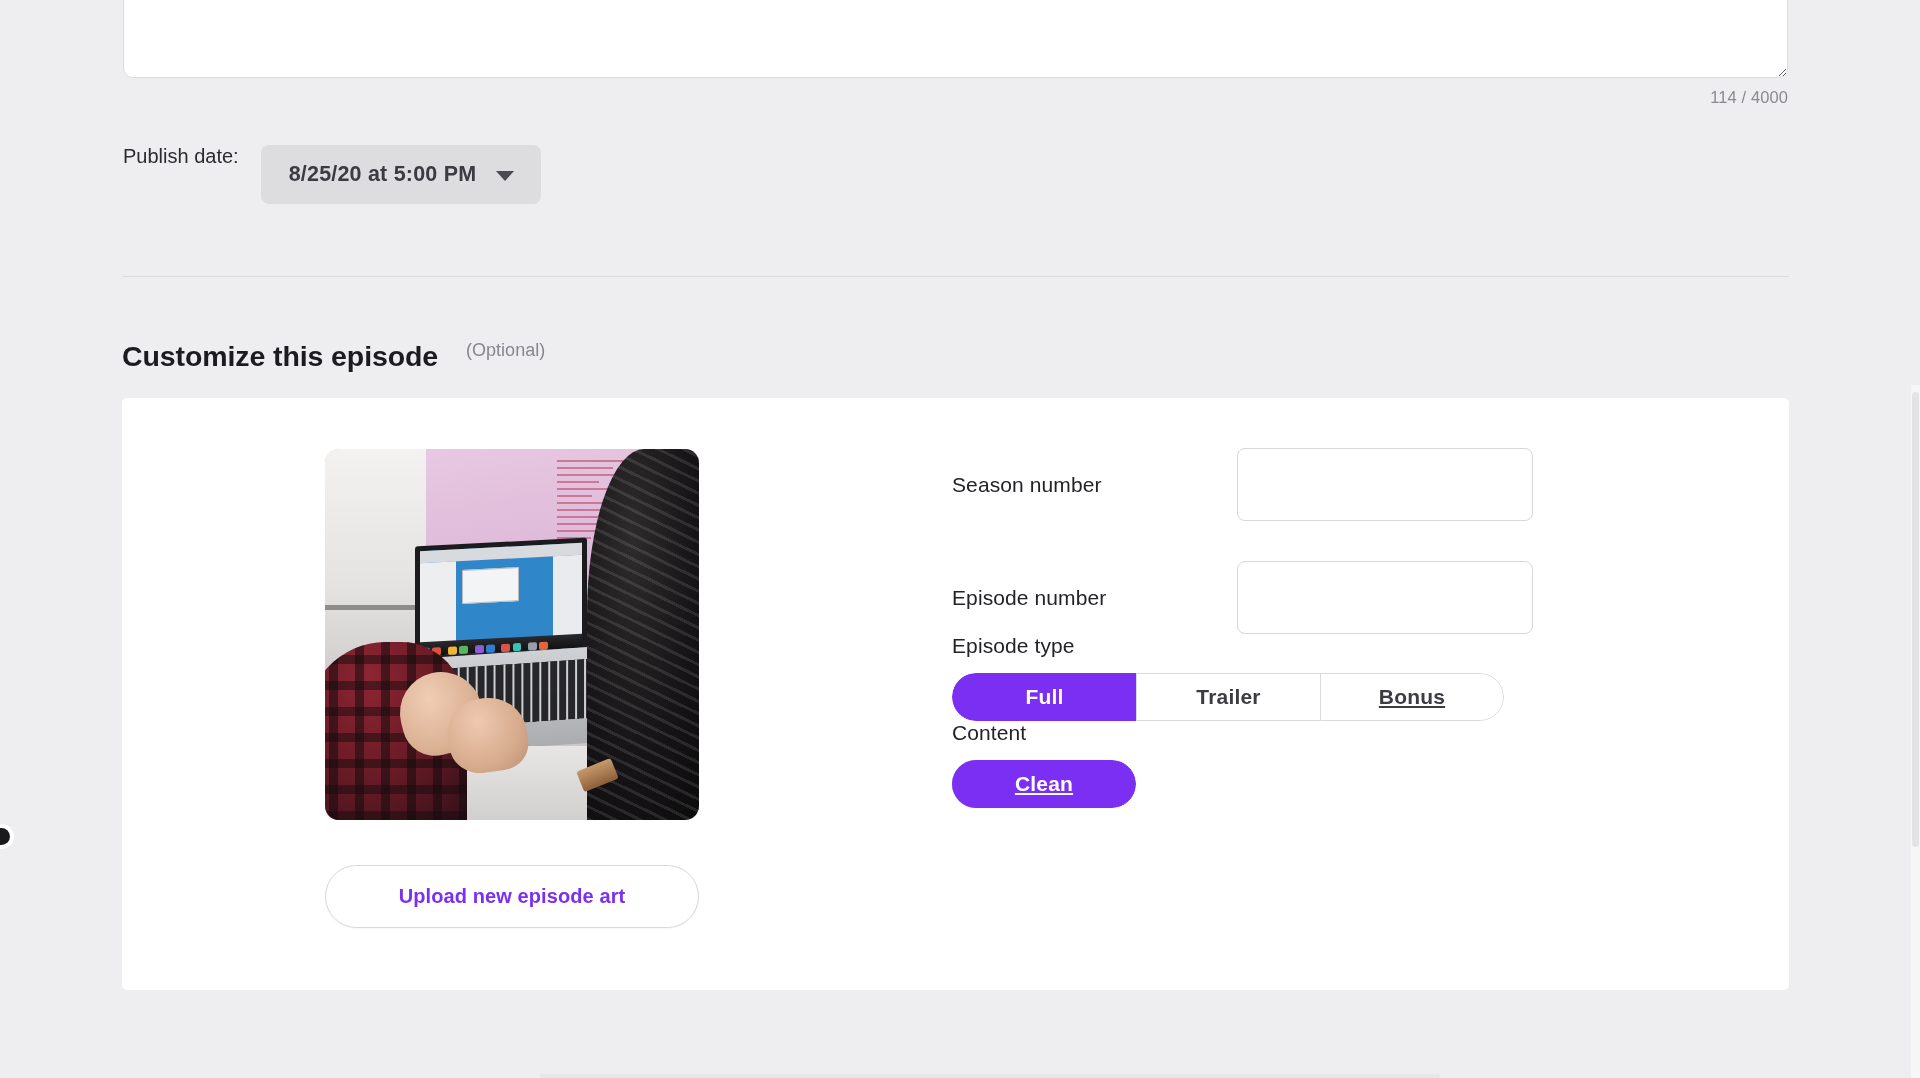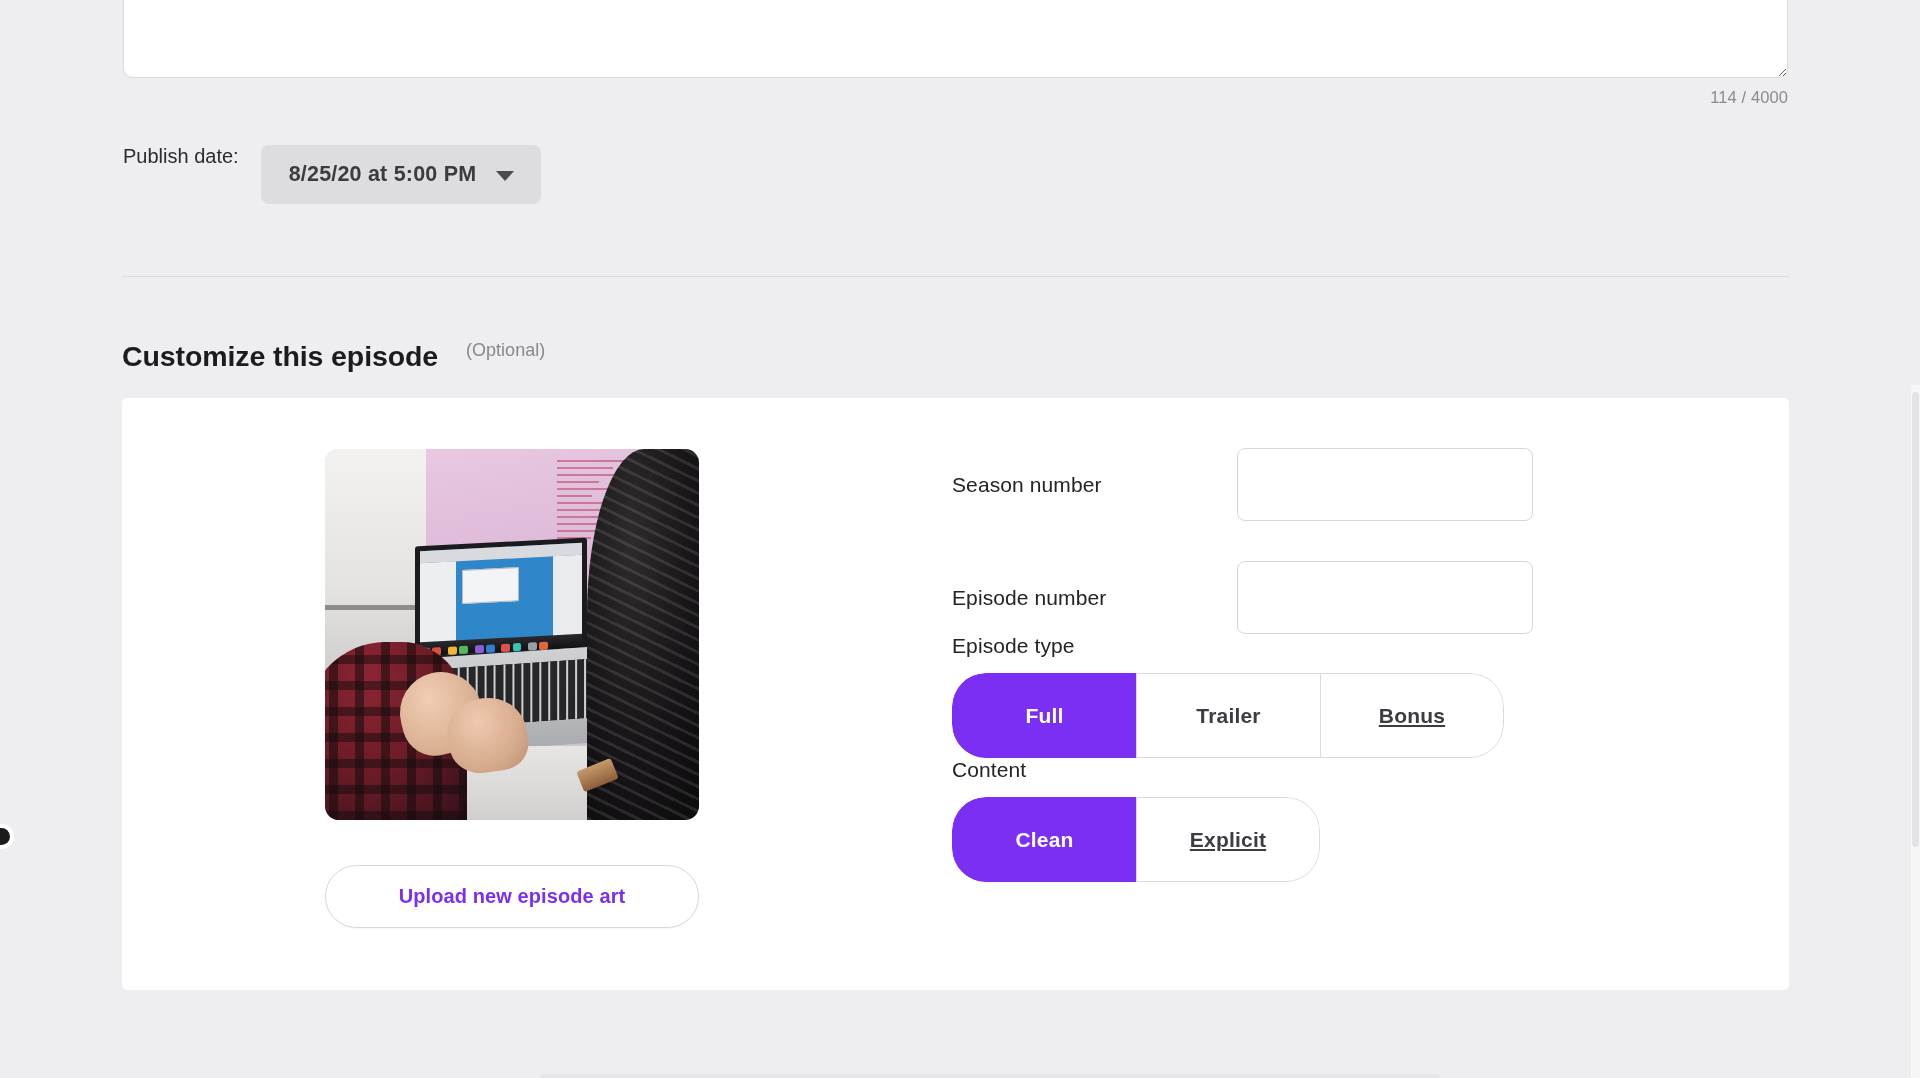--- a/index.html
+++ b/index.html
@@ -408,21 +408,21 @@
 
   .segmented {
     display: inline-flex;
     border-radius: 34px;
     overflow: hidden;
     background: #ffffff;
   }
 
   .seg-item {
     min-width: 184px;
-    height: 85px;
+    height: 48px;
     display: flex;
     align-items: center;
     justify-content: center;
     font-size: 21px;
     font-weight: 700;
     color: #3c3c42;
     background: #ffffff;
     border: 1px solid #d9d9de;
     border-right: none;
     box-sizing: border-box;
@@ -570,21 +570,20 @@
           <div class="seg-item active">Full</div>
           <div class="seg-item">Trailer</div>
           <div class="seg-item">Bonus</div>
         </div>
       </div>
 
       <div class="group-block">
         <div class="group-label">Content</div>
         <div class="segmented">
           <div class="seg-item active">Clean</div>
-          <div class="seg-item">Explicit</div>
         </div>
       </div>
 
     </div>
   </div>
 
   <div class="scrollbar-track"></div>
   <div class="scrollbar-thumb"></div>
   <div class="left-edge-dot"></div>
   <div class="bottom-bar"></div>

